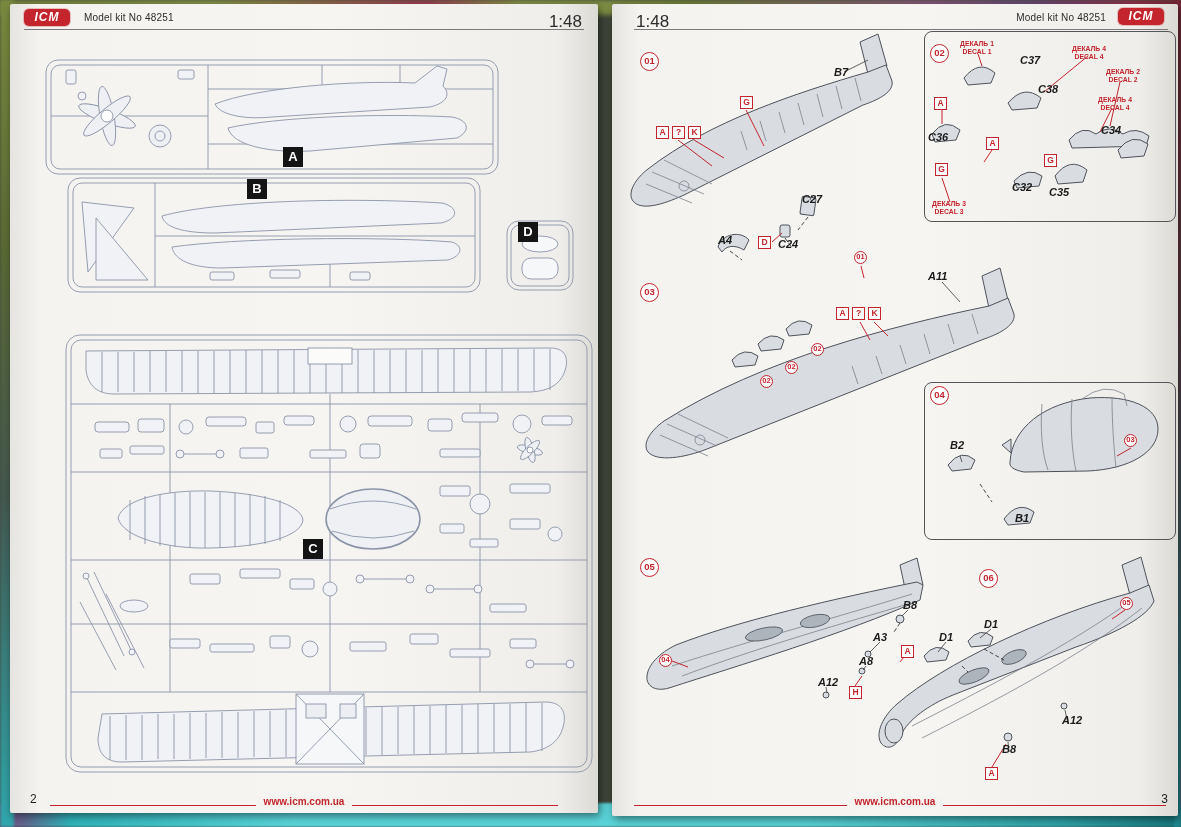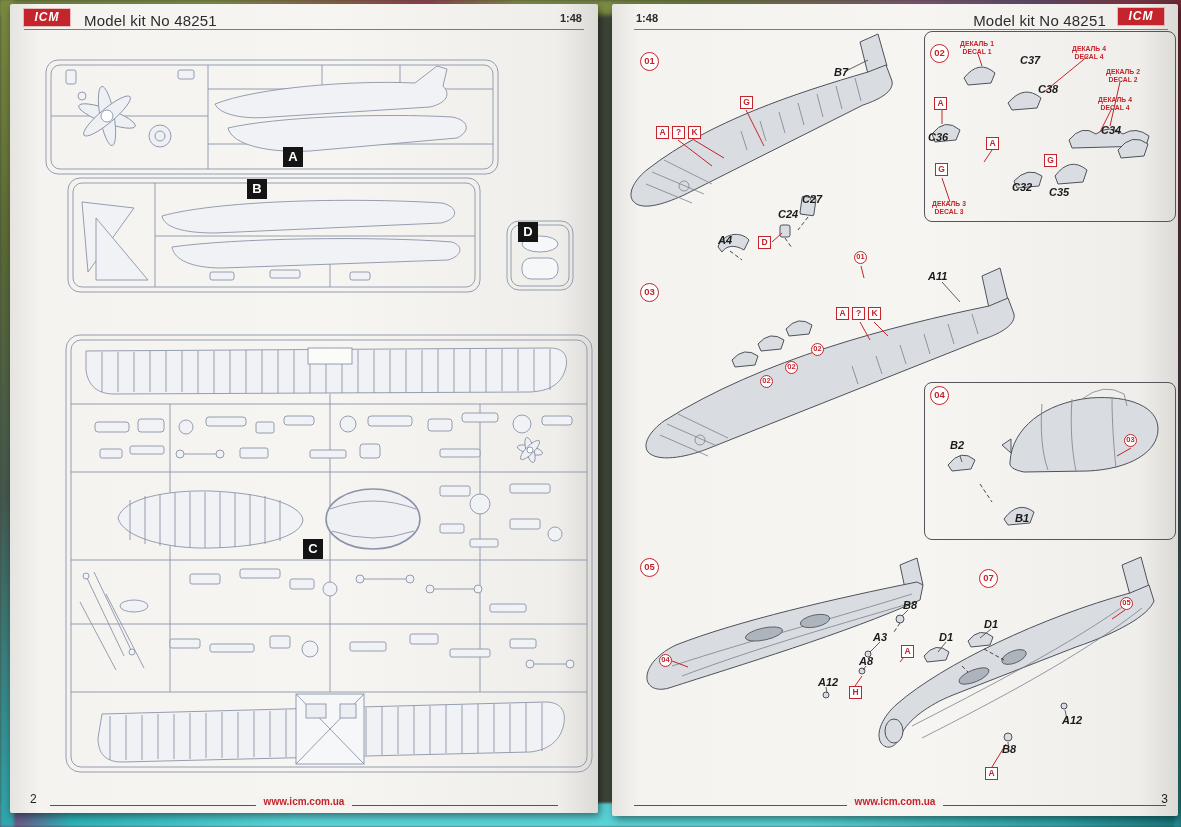--- a/index.html
+++ b/index.html
@@ -33,24 +33,24 @@
   .blabel { position:absolute; z-index:3; width:20px; height:20px; background:#141414; color:#fff;
     font-weight:bold; font-size:13px; line-height:20px; text-align:center; }
   .stepc { position:absolute; z-index:3; width:19px; height:19px; border:1.8px solid #c4242b; border-radius:50%;
     color:#c4242b; font-weight:bold; font-size:9.5px; line-height:15px; text-align:center; background:#fff; }
   .refc { position:absolute; z-index:4; width:13px; height:13px; border:1.4px solid #c4242b; border-radius:50%;
     color:#c4242b; font-weight:bold; font-size:7.5px; line-height:10px; text-align:center; background:#fff; }
   .decal { position:absolute; z-index:3; color:#c4242b; font-weight:bold; font-size:6.8px; line-height:1.25;
     text-align:center; white-space:nowrap; }
   .decal span { display:block; }
 
-  .hdr-title { position:absolute; z-index:3; font-size:15px; color:#2c2c2c; letter-spacing:.2px; }
-  .hdr-scale { position:absolute; z-index:3; font-size:11px; font-weight:bold; color:#2c2c2c; }
+  .hdr-title { position:absolute; z-index:3; font-size:10px; color:#2c2c2c; letter-spacing:.2px; }
+  .hdr-scale { position:absolute; z-index:3; font-size:17px; font-weight:normal; color:#2c2c2c; }
   .hdr-rule { position:absolute; z-index:3; height:1px; background:#7a7a7a; }
-  .logo { position:absolute; z-index:3; width:46px; height:17px; background:#c4242b; border-radius:0;
+  .logo { position:absolute; z-index:3; width:46px; height:17px; background:#c4242b; border-radius:5px;
     color:#fff; font-style:italic; font-weight:bold; font-size:12px; line-height:17px; text-align:center;
     letter-spacing:1px; box-shadow:0 0 0 1px rgba(196,36,43,.25); }
   .url { position:absolute; z-index:4; left:0; right:0; text-align:center; color:#c4242b; font-weight:bold; font-size:10px; }
   .url span { background:#f4f3f0; padding:0 8px; }
   .pagenum { position:absolute; z-index:3; font-size:12px; color:#222; }
   .fline { position:absolute; z-index:3; height:1px; background:#c4242b; }
 </style>
 </head>
 <body>
 
@@ -290,21 +290,21 @@
       </g>
     </svg>
 
     <span class="stepc" style="left:28px;top:48px">01</span>
     <span class="lbl" style="left:222px;top:62px">B7</span>
     <span class="rbox" style="left:128px;top:92px">G</span>
     <span class="rbox" style="left:44px;top:122px">A</span>
     <span class="rbox" style="left:60px;top:122px">?</span>
     <span class="rbox" style="left:76px;top:122px">K</span>
     <span class="lbl" style="left:190px;top:189px">C27</span>
-    <span class="lbl" style="left:166px;top:204px">C24</span>
+    <span class="lbl" style="left:166px;top:234px">C24</span>
     <span class="rbox" style="left:146px;top:232px">D</span>
     <span class="lbl" style="left:106px;top:230px">A4</span>
     <span class="refc" style="left:242px;top:247px">01</span>
 
     <span class="stepc" style="left:318px;top:40px">02</span>
     <div class="decal" style="left:340px;top:36px;width:50px">
         <span>ДЕКАЛЬ 1</span>
         <span>DECAL 1</span>
       </div>
     <span class="lbl" style="left:408px;top:50px">C37</span>
@@ -352,21 +352,21 @@
     <span class="lbl" style="left:291px;top:595px">B8</span>
     <span class="lbl" style="left:261px;top:627px">A3</span>
     <span class="rbox" style="left:289px;top:641px">A</span>
     <span class="lbl" style="left:247px;top:651px">A8</span>
     <span class="lbl" style="left:206px;top:672px">A12</span>
     <span class="rbox" style="left:237px;top:682px">H</span>
     <span class="refc" style="left:47px;top:650px">04</span>
     <span class="lbl" style="left:327px;top:627px">D1</span>
     <span class="lbl" style="left:372px;top:614px">D1</span>
 
-    <span class="stepc" style="left:367px;top:565px">07</span>
+    <span class="stepc" style="left:367px;top:565px">06</span>
     <span class="refc" style="left:508px;top:593px">05</span>
     <span class="lbl" style="left:450px;top:710px">A12</span>
     <span class="lbl" style="left:390px;top:739px">B8</span>
     <span class="rbox" style="left:373px;top:763px">A</span>
 
     <div class="fline" style="left:22px;right:12px;top:801px"></div>
     <div class="url" style="top:792px"><span>www.icm.com.ua</span></div>
     <span class="pagenum" style="right:10px;top:788px">3</span>
   </div>
 </div>

